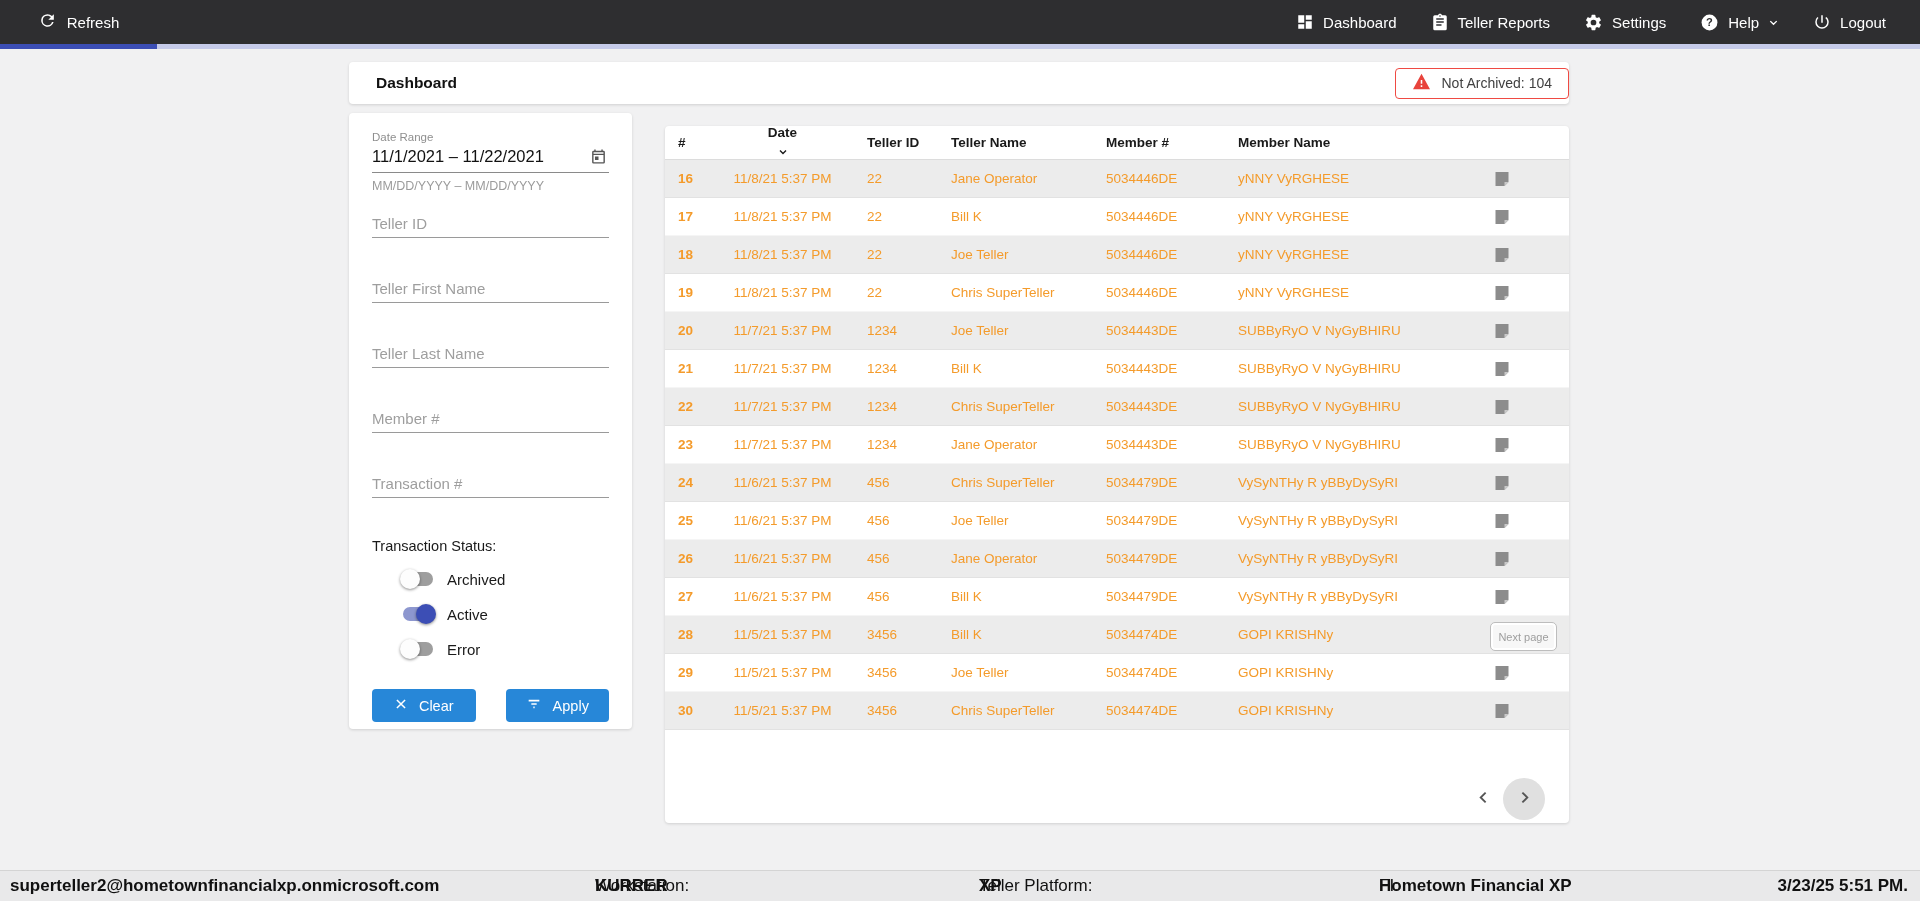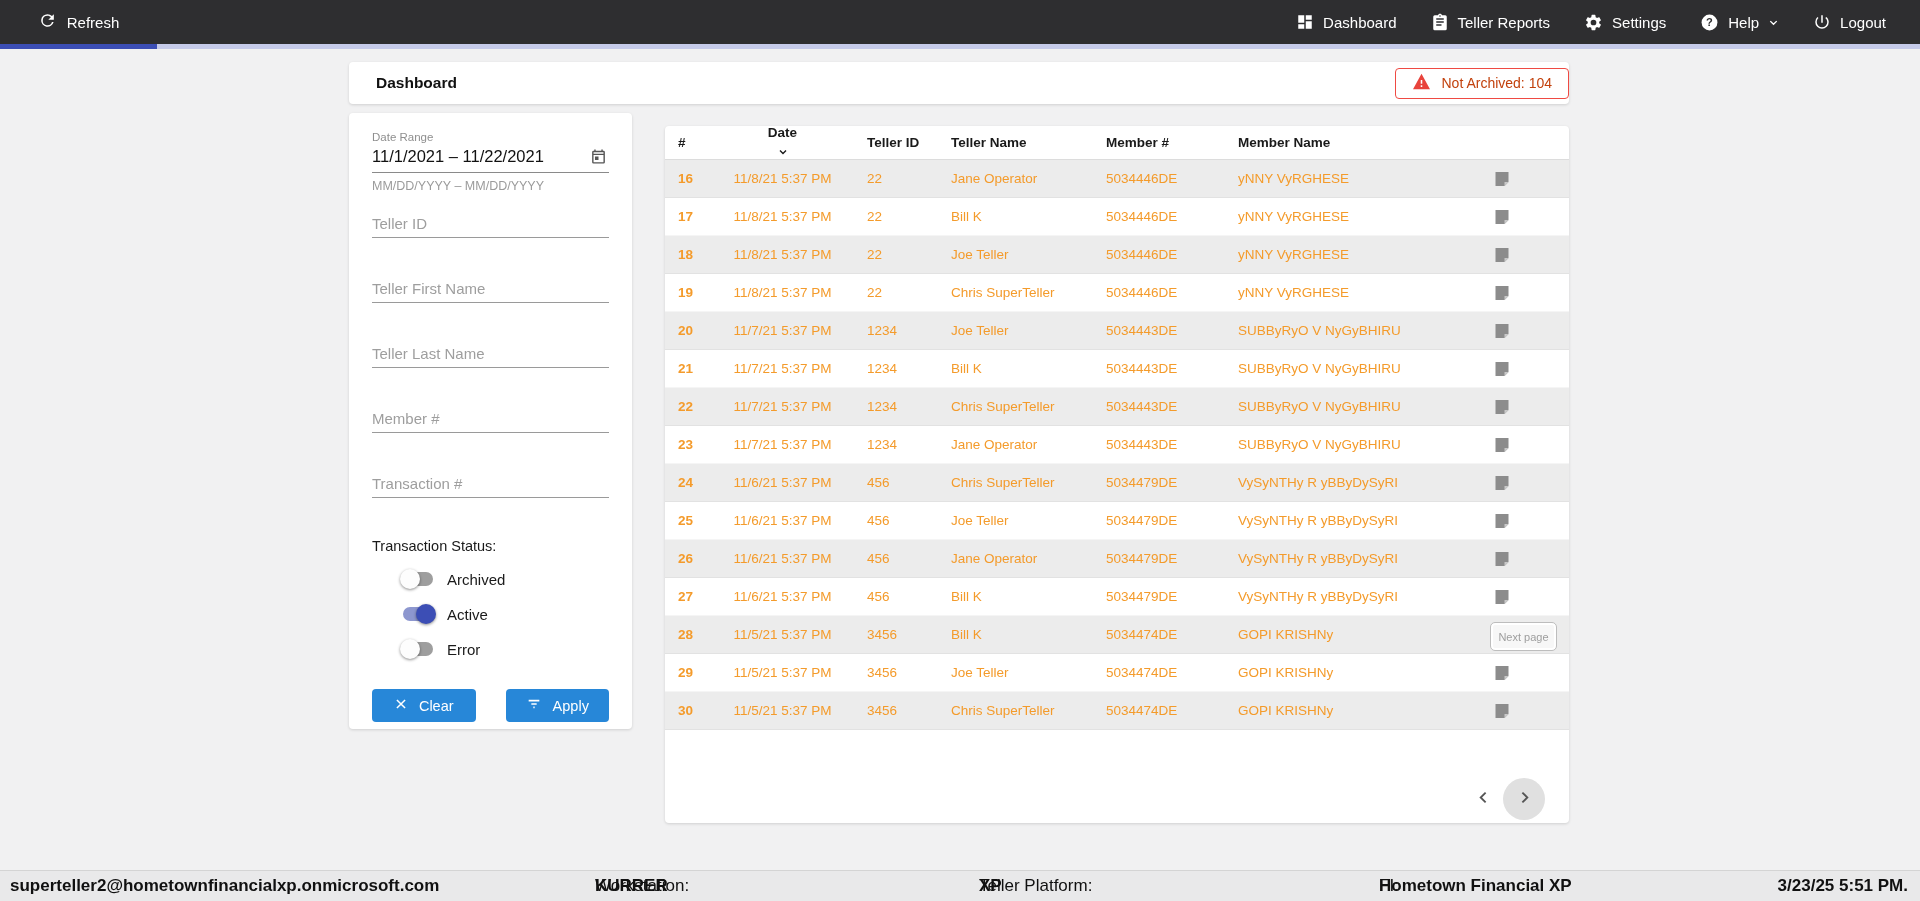--- a/index.html
+++ b/index.html
@@ -16,21 +16,21 @@
   .nav-item svg { display:block; }
   .indicator-track { position:absolute; left:0; top:44px; width:1920px; height:5px; background:#c5cae9; }
   .indicator-active { position:absolute; left:0; top:0; width:157px; height:5px; background:#3c4eb5; }
 
   
   .card { position:absolute; background:#fff; border-radius:4px; box-shadow:0 1px 3px rgba(0,0,0,.14); }
   .header-card { left:349px; top:62px; width:1220px; height:42px; display:flex; align-items:center;
                  justify-content:space-between; padding-left:27px; }
   .page-title { font-size:15.5px; font-weight:bold; color:#111; }
   .badge { height:31px; margin-right:0; display:flex; align-items:center; gap:10px; padding:0 16px;
-           border:1px solid #ef4a43; border-radius:4px; color:#c2410c; font-size:14px; cursor:pointer; background:#fff; }
+           border:1px solid #ef4a43; border-radius:4px; color:#404040; font-size:14px; cursor:pointer; background:#fff; }
 
   
   .filter-card { left:349px; top:113px; width:283px; height:616px; padding:18px 23px 0 23px; }
   .fld-label { font-size:11.5px; color:#8f8f8f; }
   .date-row { display:flex; align-items:center; justify-content:space-between;
               border-bottom:1px solid #8a8a8a; padding:4px 2px 6px 0; }
   .date-value { font-size:16.5px; color:#111; border:none; outline:none; width:200px; background:transparent;
                 font-family:inherit; }
   .cal-btn { cursor:pointer; display:flex; }
   .fld-helper { margin-top:6px; font-size:12.5px; color:#9b9b9b; }

